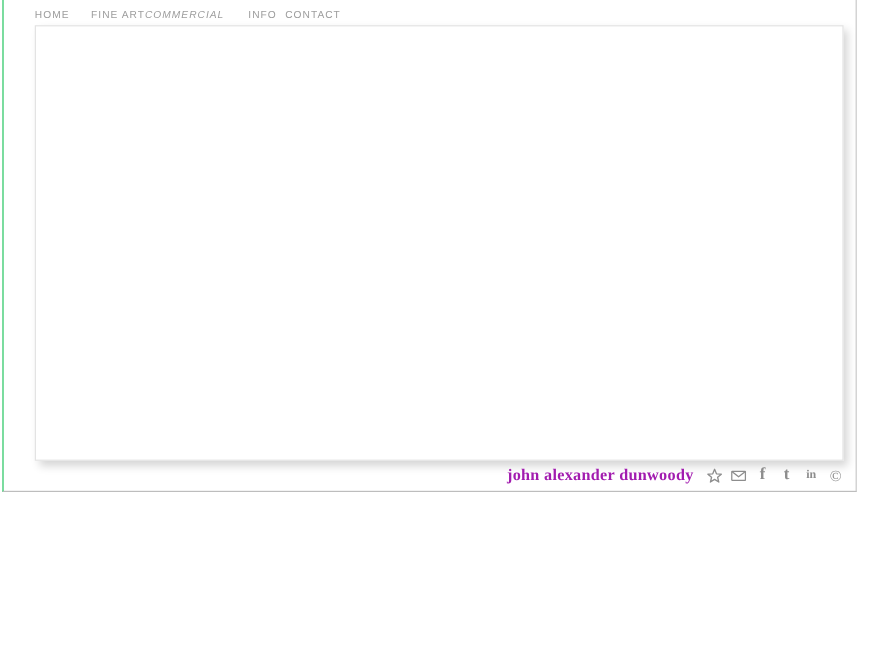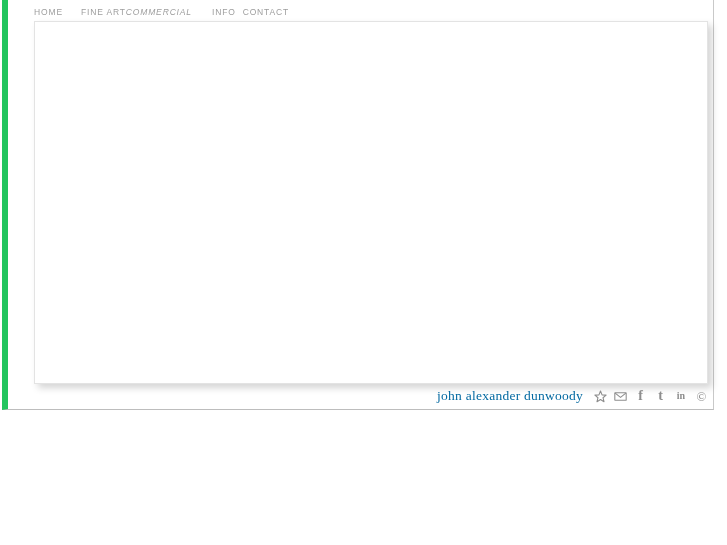--- a/index.html
+++ b/index.html
@@ -16,21 +16,21 @@
     -webkit-font-smoothing: antialiased;
   }
 
   
   #page-frame {
     position: absolute;
     left: 2px;
     top: -1px;
     width: 712px;
     height: 411px;
-    border-left: 6px solid #22c55e;
+    border-left: 1px solid #22c55e;
     border-right: 1px solid #c9c9c9;
     border-bottom: 1px solid #bdbdbd;
     box-sizing: border-box;
     background: #ffffff;
   }
 
   
   #main-nav {
     position: absolute;
     left: 26px;
@@ -78,25 +78,26 @@
     top: 388px;
     width: 674px;
     height: 18px;
     display: flex;
     align-items: center;
     justify-content: flex-end;
   }
   #footer-name {
     font-family: "Liberation Serif", serif;
     font-size: 13.5px;
-    color: #0369a1;
+    color: #a21caf;
     letter-spacing: 0.25px;
     white-space: nowrap;
     margin-right: 11px;
     line-height: 1;
+    font-weight: bold;
   }
   #social-icons {
     display: flex;
     align-items: center;
     gap: 7px;
   }
   .social-icon {
     display: inline-flex;
     align-items: center;
     justify-content: center;

